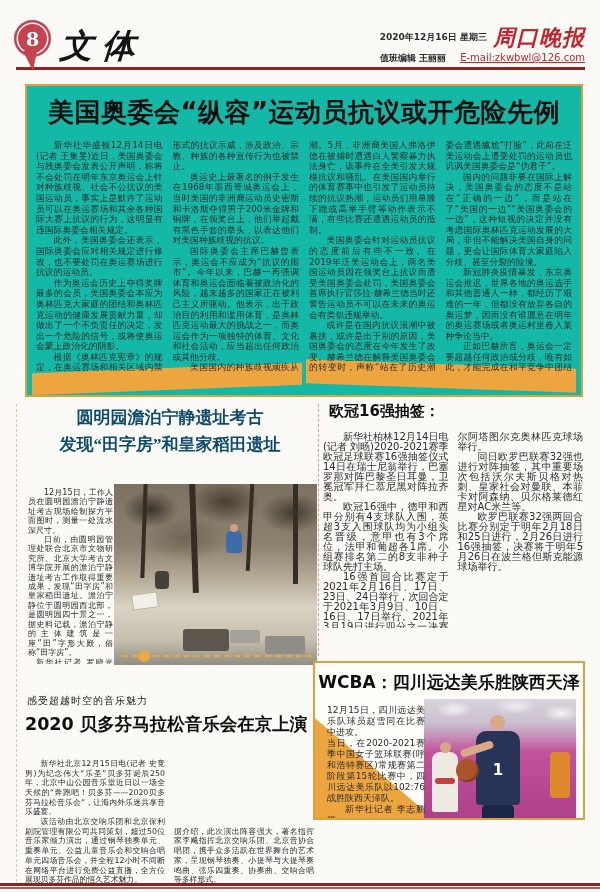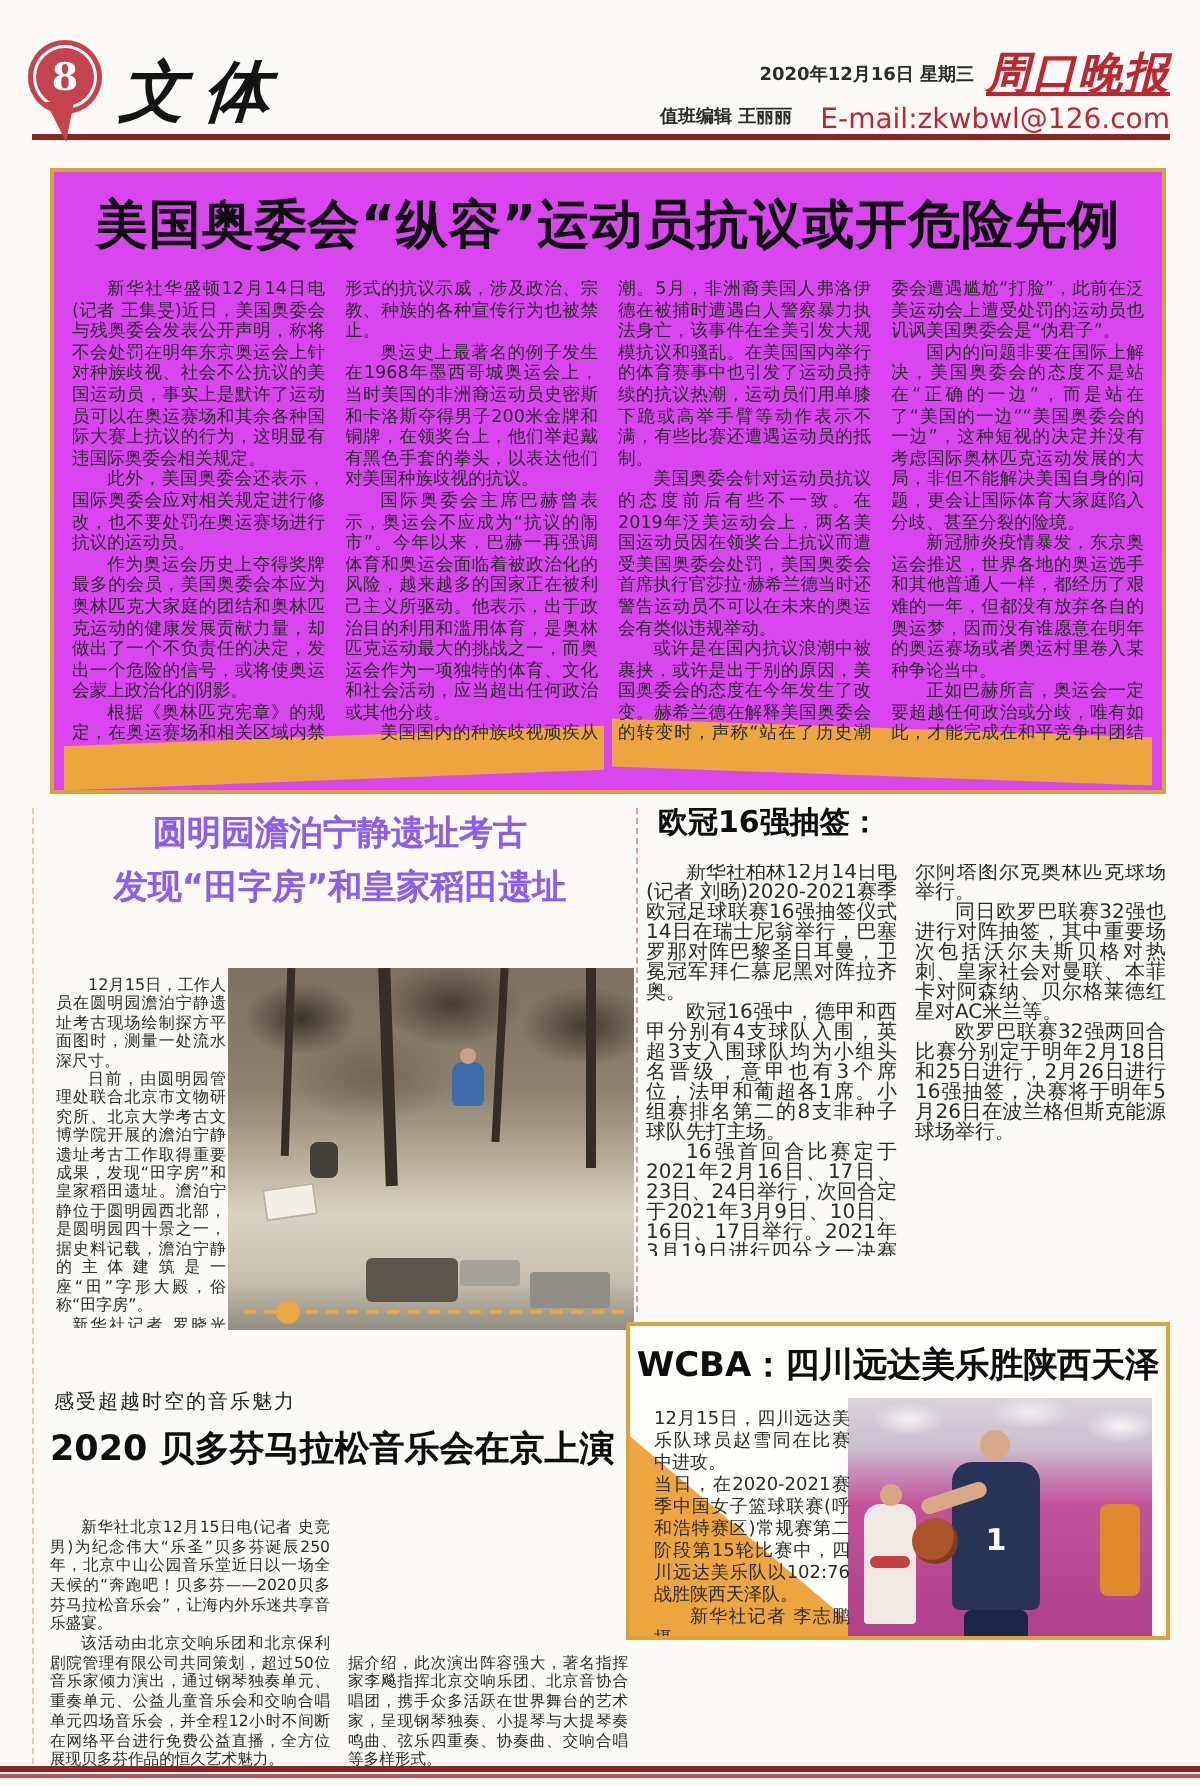--- a/index.html
+++ b/index.html
@@ -21,30 +21,30 @@
   .pin-num { color:#fff; font:bold 19px "DejaVu Serif", serif; }
 
   .section-title { position:absolute; left:60px; top:24px; font-size:33px;
          font-weight:bold; font-style:italic; letter-spacing:9px; color:#141414;
          font-family:"DejaVu Serif", serif; transform:skewX(-4deg); }
 
   .header-right { position:absolute; right:15px; top:26px; text-align:center; }
   .hr-line1 { display:flex; align-items:center; justify-content:flex-end; gap:6px; }
   .date-line { font-size:9px; font-weight:bold; color:#2c2c2c; }
   .masthead { font-size:22px; font-weight:bold; font-style:italic; color:#bf2730;
-              font-family:"DejaVu Serif", serif; letter-spacing:1px; line-height:1;text-decoration:underline; }
+              font-family:"DejaVu Serif", serif; letter-spacing:1px; line-height:1; }
   .hr-line2 { margin-top:4px; display:flex; justify-content:flex-end; gap:14px; }
   .editor-line { font-size:9px; font-weight:bold; color:#2c2c2c; }
-  .email-line { font-size:14px; color:#bf2730; }
+  .email-line { font-size:10px; color:#bf2730;text-decoration:underline; }
   .header-rule { position:absolute; left:16px; right:15px; top:67px; height:3px;
                  background:#8e2420; }
 
   
   .lead-box { position:absolute; left:25px; top:84px; width:558px; height:313px;
-              border:2px solid #d9a23c; background:#d946ef; overflow:hidden; }
+              border:2px solid #d9a23c; background:#14b8a6; overflow:hidden; }
   .lead-headline { margin-top:9px; text-align:center; font-size:26px; font-weight:800;
               color:#0e0e0e; white-space:nowrap; letter-spacing:0.5px;
               font-family:"DejaVu Sans","Liberation Sans",sans-serif; }
   .lead-cols { position:absolute; left:9px; right:9px; top:54px; height:232px;
                display:flex; gap:10px; overflow:hidden; z-index:1; }
   .lead-col { flex:1; font-size:8.8px; line-height:10.6px; text-align:justify;
               color:#2b2b2b; overflow:hidden; }
   .lead-col p, .body-col p, .caption-list p { text-indent:2em; margin:0; }
   .cont p:first-child { text-indent:0; }
   .ribbon { position:absolute; background:#eda63f; z-index:0; }
@@ -56,22 +56,22 @@
                border-left:1px dashed #dd9b9b; }
   .left-edge-dashes { position:absolute; left:16px; top:404px; height:478px;
                border-left:1px dashed #dcc3a0; opacity:.85; }
   .dot-dash { position:absolute; left:122px; top:655px; width:190px;
                border-top:2px dashed #e8a844; }
   .dot-dash::before { content:""; position:absolute; left:16px; top:-7px; width:12px;
                height:12px; background:#e8a844; border-radius:50%; }
 
   
   .ymy { position:absolute; left:25px; top:404px; width:290px; }
-  .ymy-headline { text-align:center; font-size:17px; font-weight:800; color:#8b5cf6;
-                  line-height:1.6; }
+  .ymy-headline { text-align:center; font-size:17px; font-weight:800; color:#0c4a6e;
+                  line-height:1.6;font-family:Liberation Serif, serif; }
   .ymy-caption { position:absolute; left:3px; top:84px; width:85px; height:176px;
                  font-size:8px; line-height:9.4px; text-align:justify; color:#2b2b2b;
                  overflow:hidden; }
   .ymy-caption .credit { text-indent:1em; margin-top:1px; }
 
   .photo-excavation { position:absolute; left:89px; top:80px; width:203px; height:181px;
       background:
         radial-gradient(40px 26px at 18% 14%, rgba(46,40,32,.85), rgba(46,40,32,0) 70%),
         radial-gradient(50px 30px at 55% 10%, rgba(56,48,38,.8), rgba(56,48,38,0) 70%),
         radial-gradient(46px 28px at 88% 16%, rgba(50,44,34,.8), rgba(50,44,34,0) 70%),

